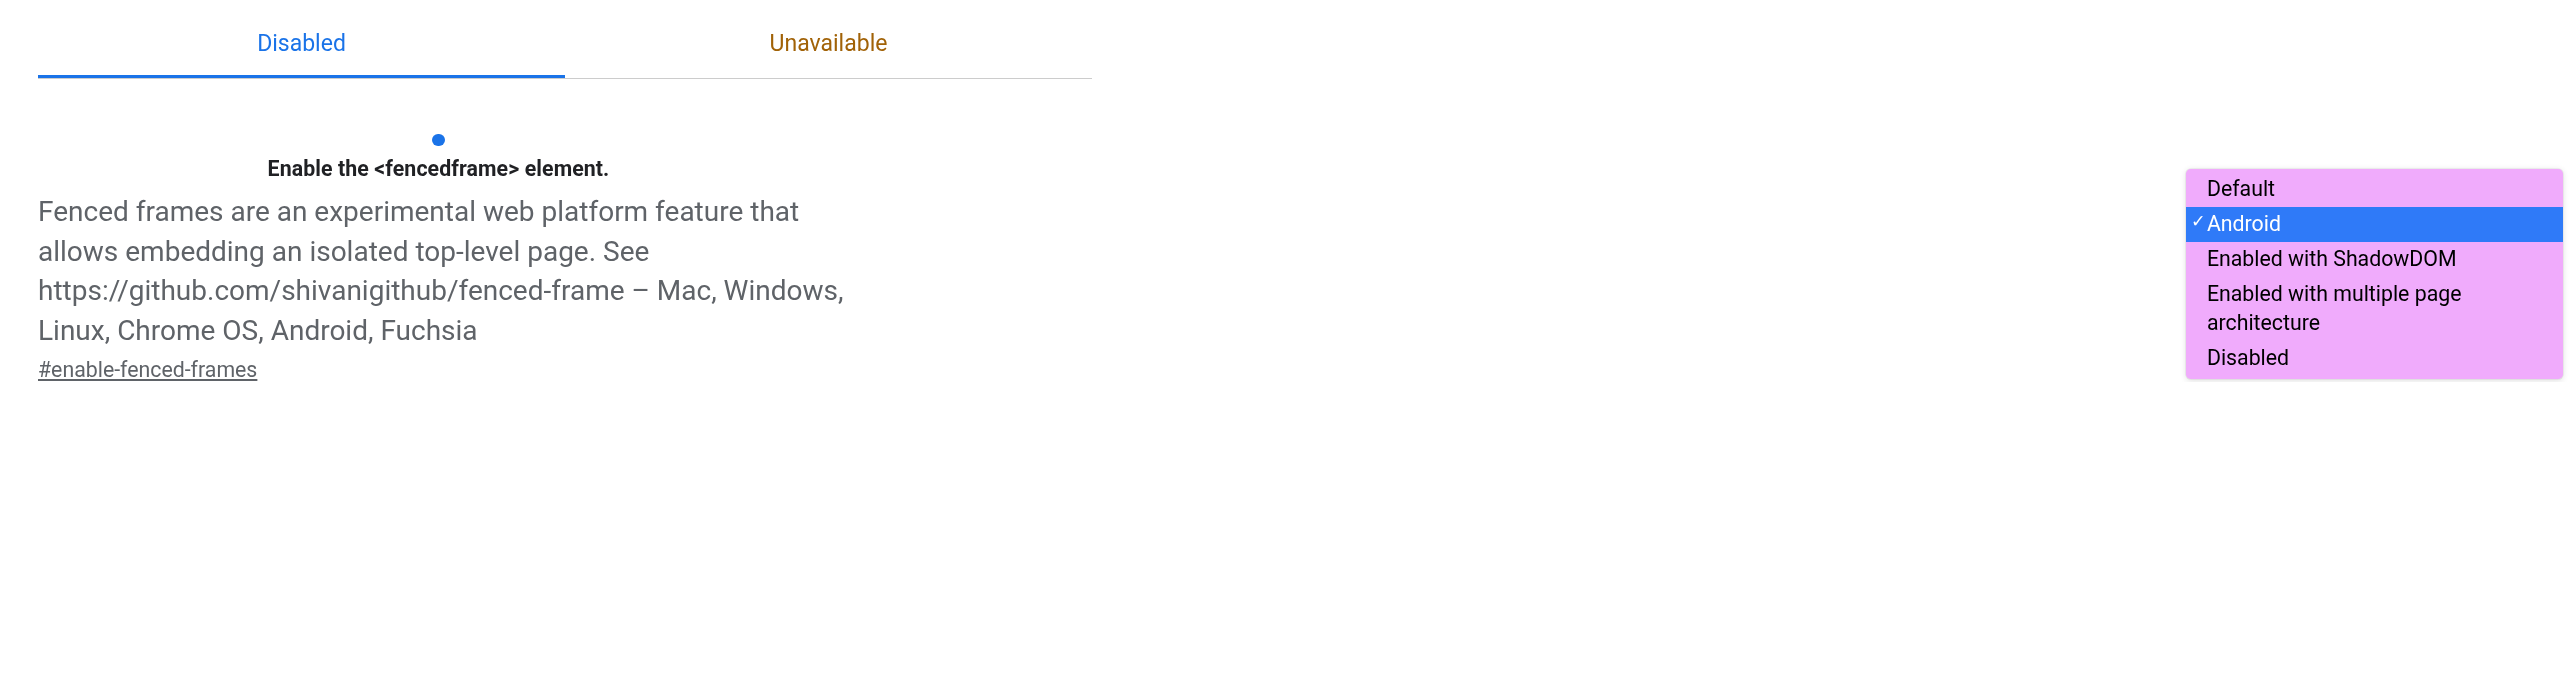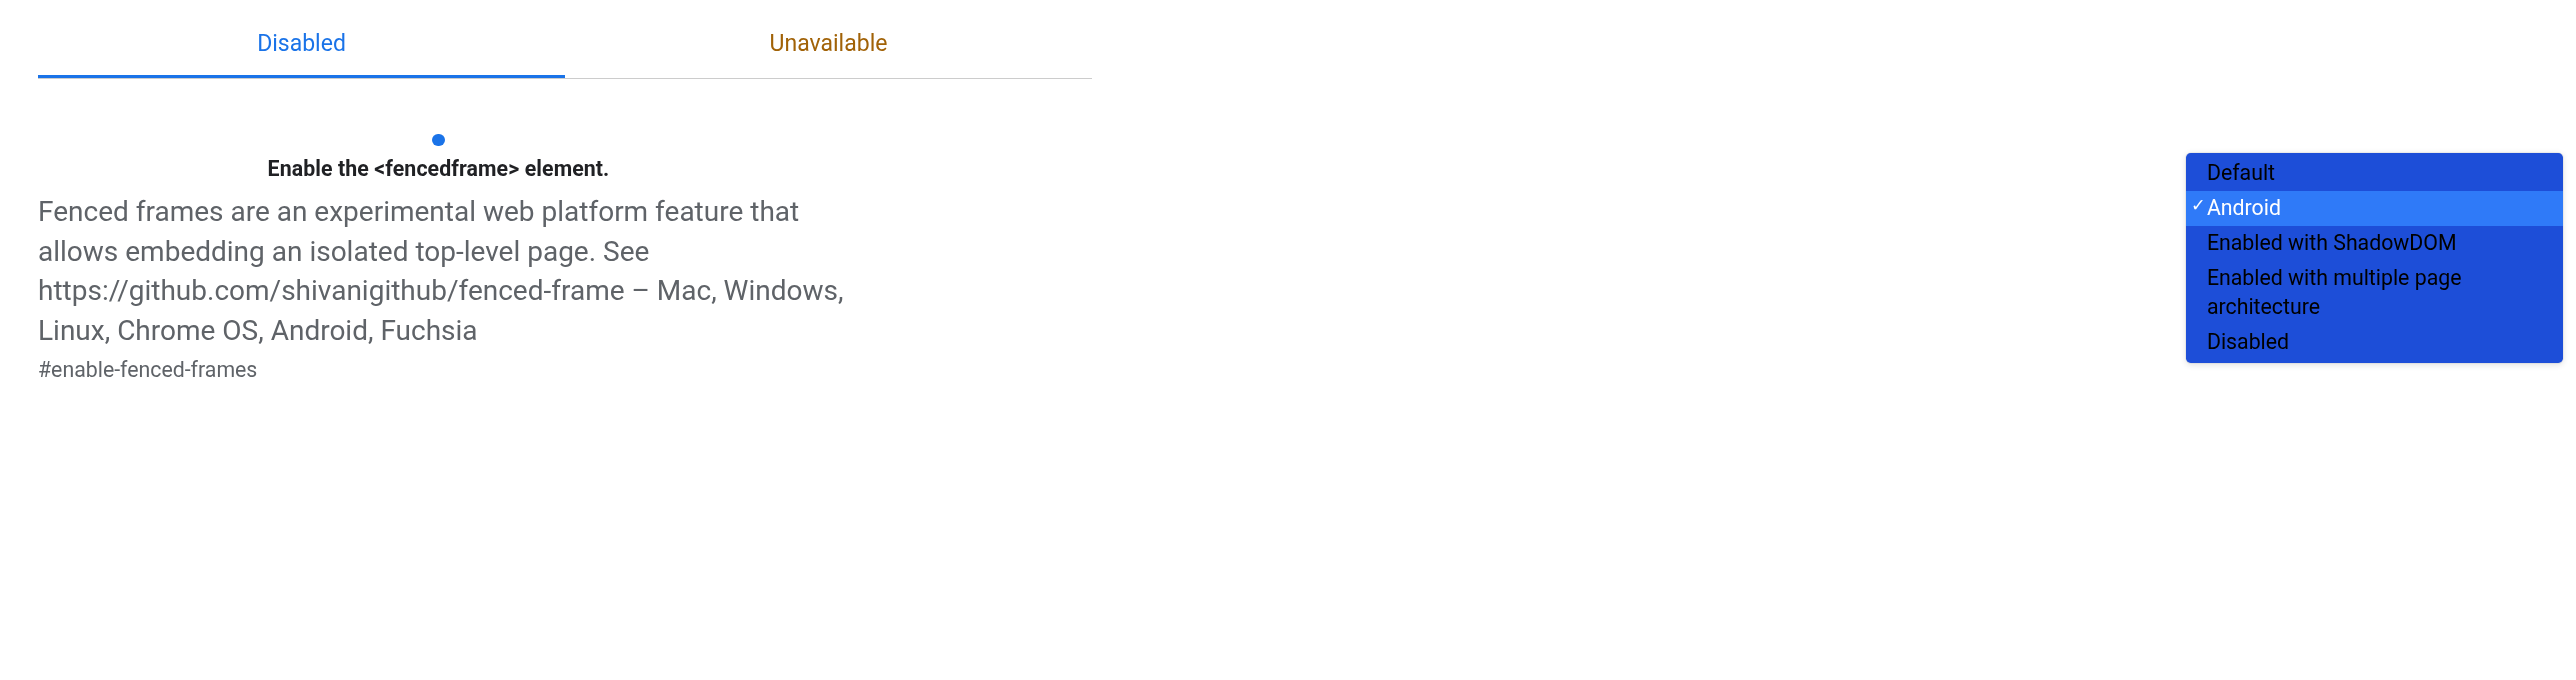--- a/index.html
+++ b/index.html
@@ -76,29 +76,30 @@
     .flag-desc {
       font-size: 28px;
       color: #5f6368;
       line-height: 1.42;
       margin-left: 22px;
       margin-bottom: 6.3px;
     }
     .flag-hash {
       font-size: 21.3px;
       color: #5f6368;
+      text-decoration: underline;
       margin-left: 22px;
       display: inline-block;
     }
     .dropdown {
       position: absolute;
       right: 12.6px;
-      top: 74px;
+      top: 90px;
       width: 377px;
-      background: #1d4ed8;
+      background: #f0abfc;
       border-radius: 4.7px;
       box-shadow: 0 1.6px 6.3px rgba(0,0,0,0.12), 0 0 0 0.8px rgba(0,0,0,0.06);
       overflow: hidden;
       padding: 3.2px 0;
     }
     .dropdown-option {
       font-size: 21.3px;
       color: #000;
       padding: 3.2px 14.2px 3.2px 20.5px;
       cursor: pointer;

